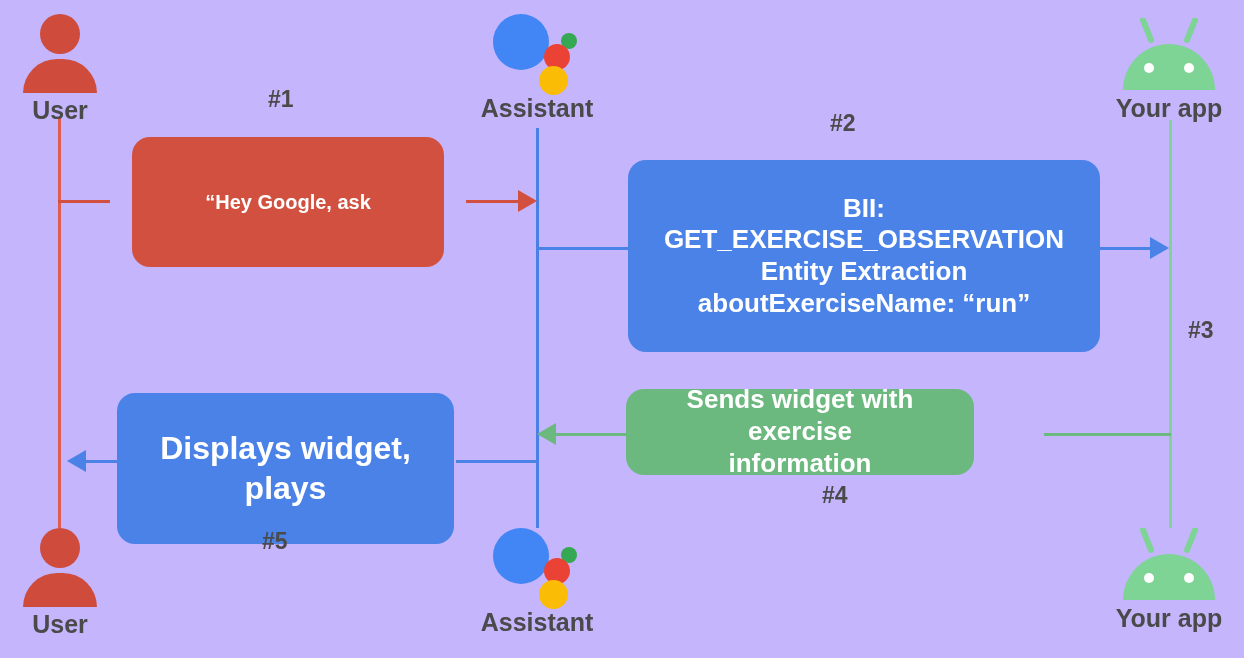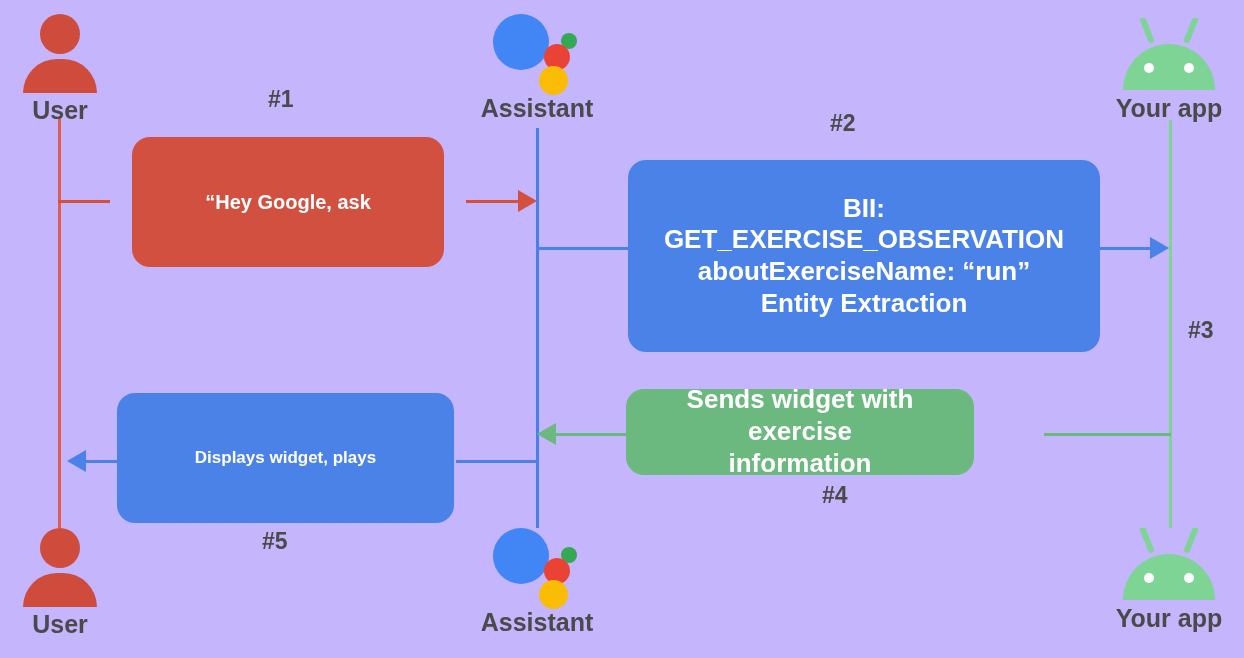--- a/index.html
+++ b/index.html
@@ -228,22 +228,22 @@
   <div class="arrowhead arrow-right-red" style="left:518px; top:190px;"></div>
 
   <div class="step-label" style="left:830px; top:110px;">#2</div>
 
   <div class="hline hline-blue" style="left:536px; top:247px; width:100px;"></div>
 
   <div class="msgbox box-blue" style="left:628px; top:160px; width:472px; height:192px; font-size:26px;">
     <div>
       <div>BII:</div>
       <div>GET_EXERCISE_OBSERVATION</div>
+      <div>Entity Extraction</div>
       <div>aboutExerciseName: “run”</div>
-      <div>Entity Extraction</div>
     </div>
   </div>
 
   <div class="hline hline-blue" style="left:1098px; top:247px; width:58px;"></div>
   <div class="arrowhead arrow-right-blue" style="left:1150px; top:237px;"></div>
 
   <div class="step-label" style="left:1188px; top:317px;">#3</div>
 
   <div class="msgbox box-green" style="left:626px; top:389px; width:348px; height:86px; font-size:26px;">
     <div>
@@ -254,21 +254,21 @@
 
   <div class="hline hline-green" style="left:1044px; top:433px; width:127px;"></div>
 
   <div class="hline hline-green" style="left:556px; top:433px; width:74px;"></div>
   <div class="arrowhead arrow-left-green" style="left:537px; top:423px;"></div>
 
   <div class="step-label" style="left:822px; top:482px;">#4</div>
 
   <div class="hline hline-blue" style="left:456px; top:460px; width:82px;"></div>
 
-  <div class="msgbox box-blue" style="left:117px; top:393px; width:337px; height:130px; font-size:17px;">
+  <div class="msgbox box-blue" style="left:117px; top:393px; width:337px; height:151px; font-size:32px;">
     <div>
       <div>Displays widget, plays</div>
     </div>
   </div>
 
   <div class="hline hline-blue" style="left:86px; top:460px; width:36px;"></div>
   <div class="arrowhead arrow-left-blue" style="left:67px; top:450px;"></div>
 
   <div class="step-label" style="left:262px; top:528px;">#5</div>
 

